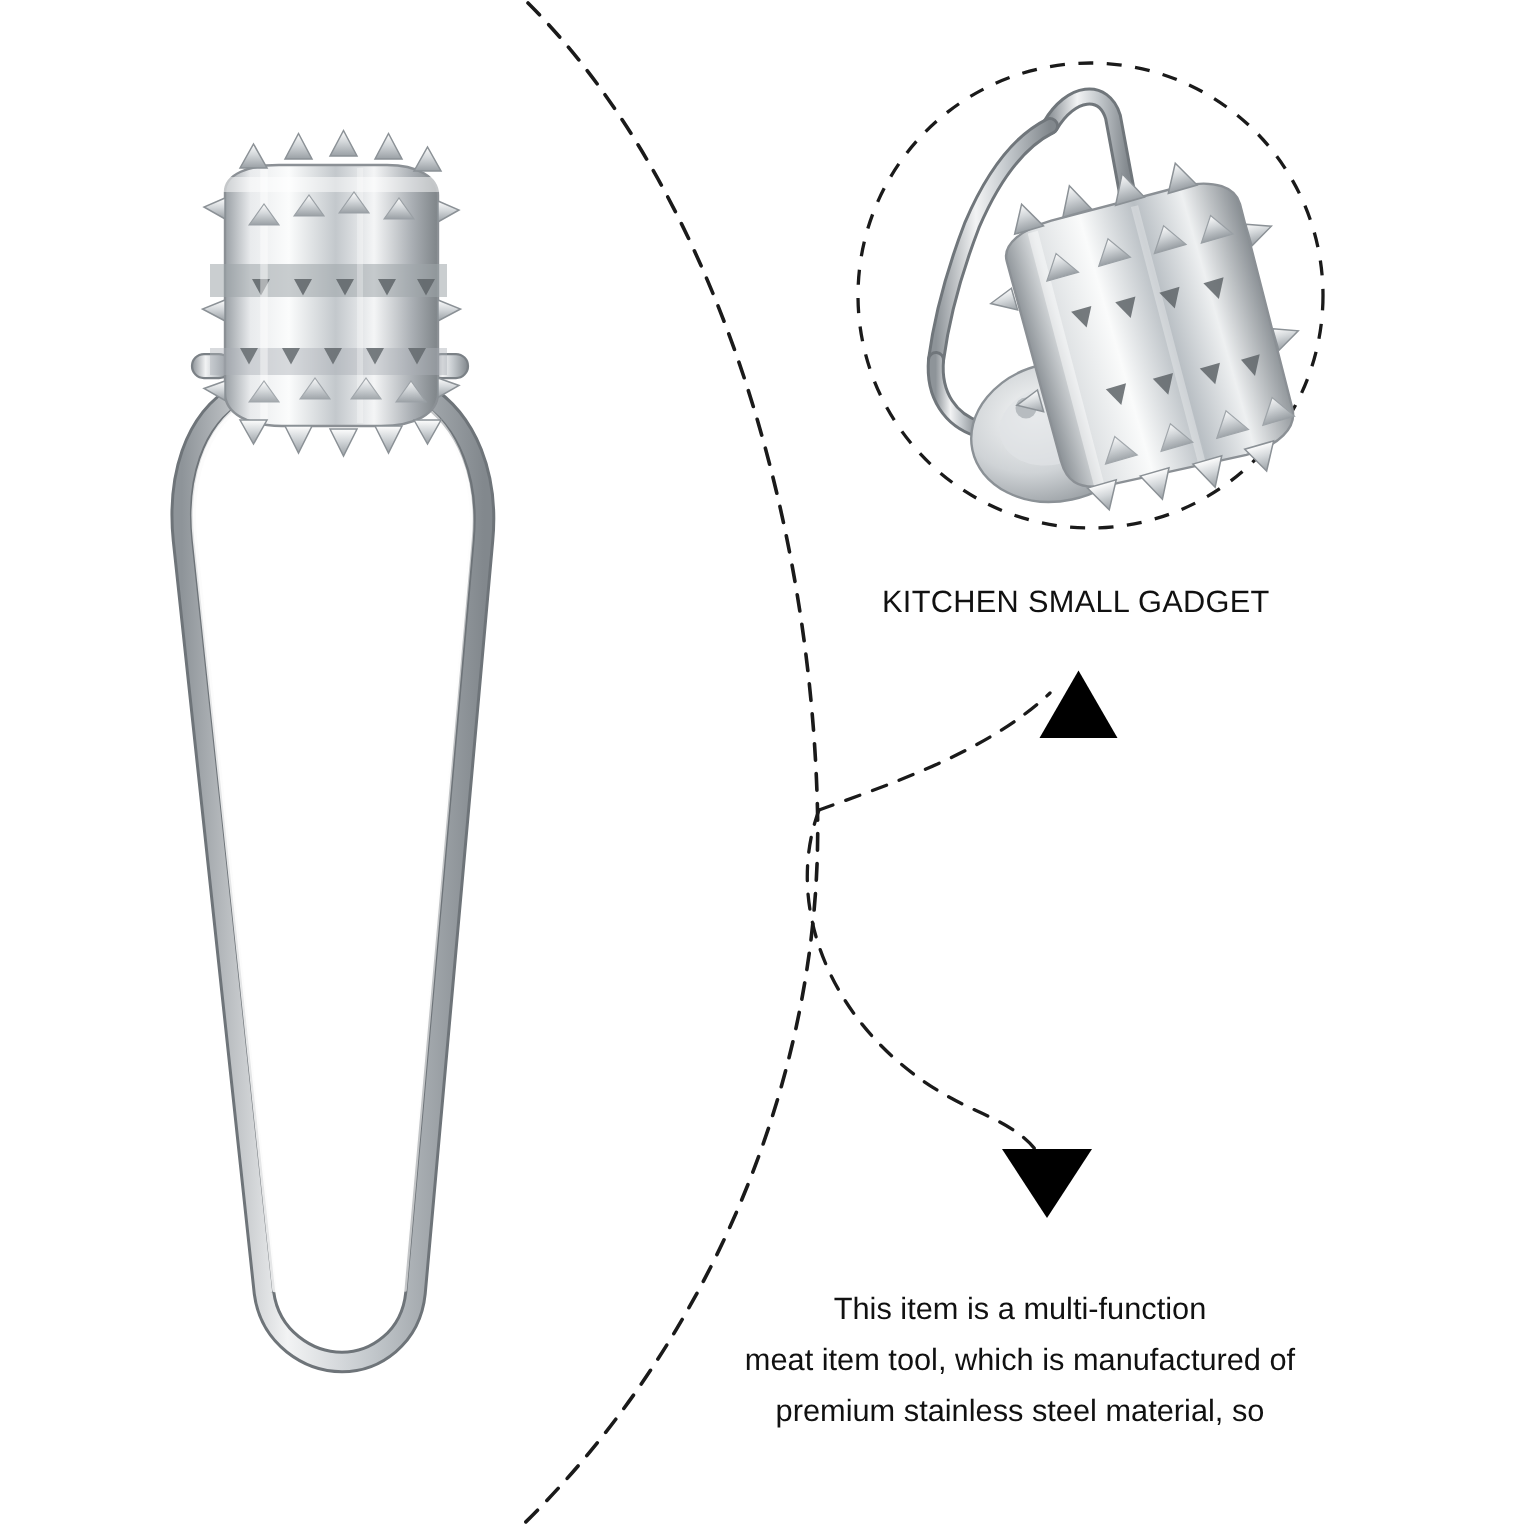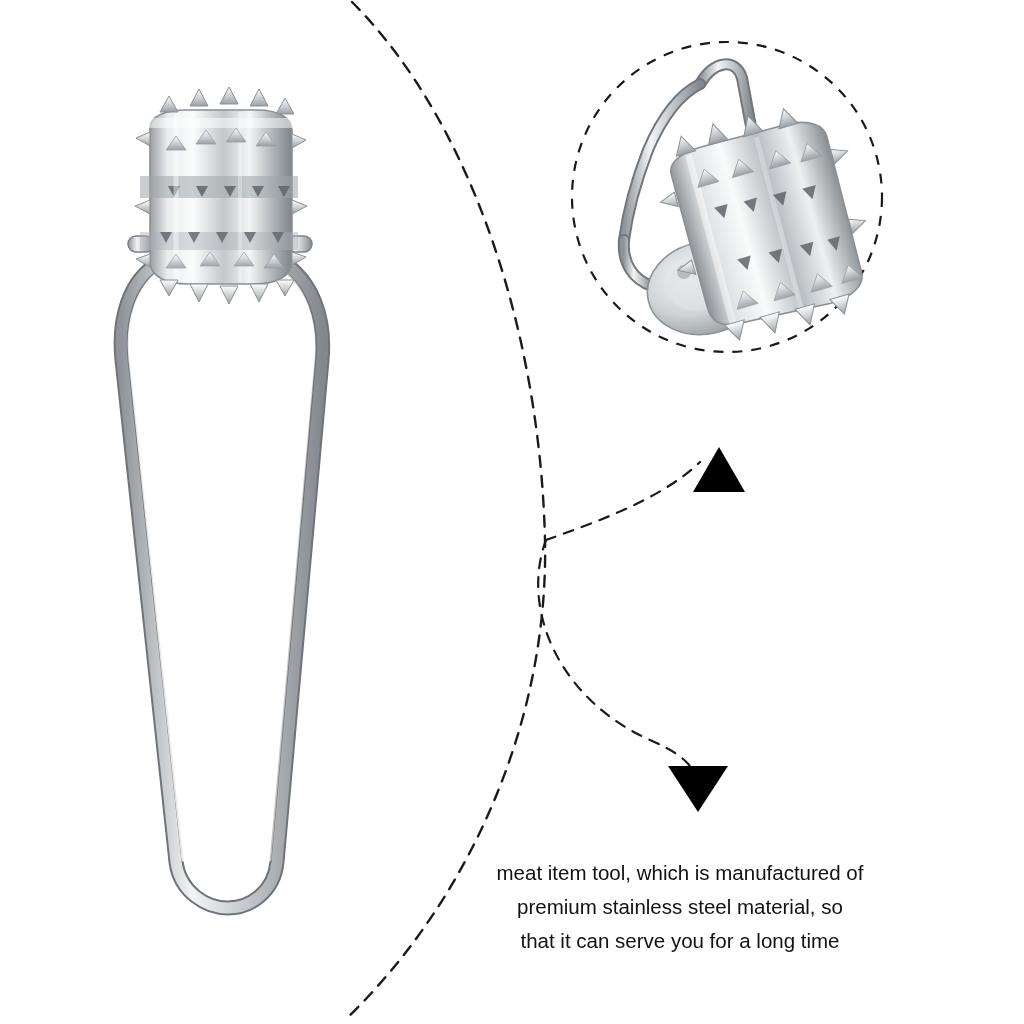--- a/index.html
+++ b/index.html
@@ -251,20 +251,21 @@
       <path d="M546 540 C 596 522, 660 500, 700 462" fill="none" stroke="#1a1a1a" stroke-width="2.2" stroke-dasharray="10 9" stroke-linecap="round"></path>
       <path d="M693 492 L 745 492 L 719 447 Z" fill="#000000"></path>
     </g>
 
     <g>
       <path d="M546 540 C 520 610, 560 700, 650 740 C 672 750, 686 758, 694 772" fill="none" stroke="#1a1a1a" stroke-width="2.2" stroke-dasharray="10 9" stroke-linecap="round"></path>
       <path d="M668 766 L 728 766 L 698 812 Z" fill="#000000"></path>
     </g>
   </svg>
 
+  <div class="caption" id="gadget-caption">KITCHEN SMALL GADGET</div>
 
   <div id="description-block">
+    <span class="line">This item is a multi-function</span>
     <span class="line">meat item tool, which is manufactured of</span>
     <span class="line">premium stainless steel material, so</span>
-    <span class="line">that it can serve you for a long time</span>
   </div>
 
 </div>
 
 </body></html>

